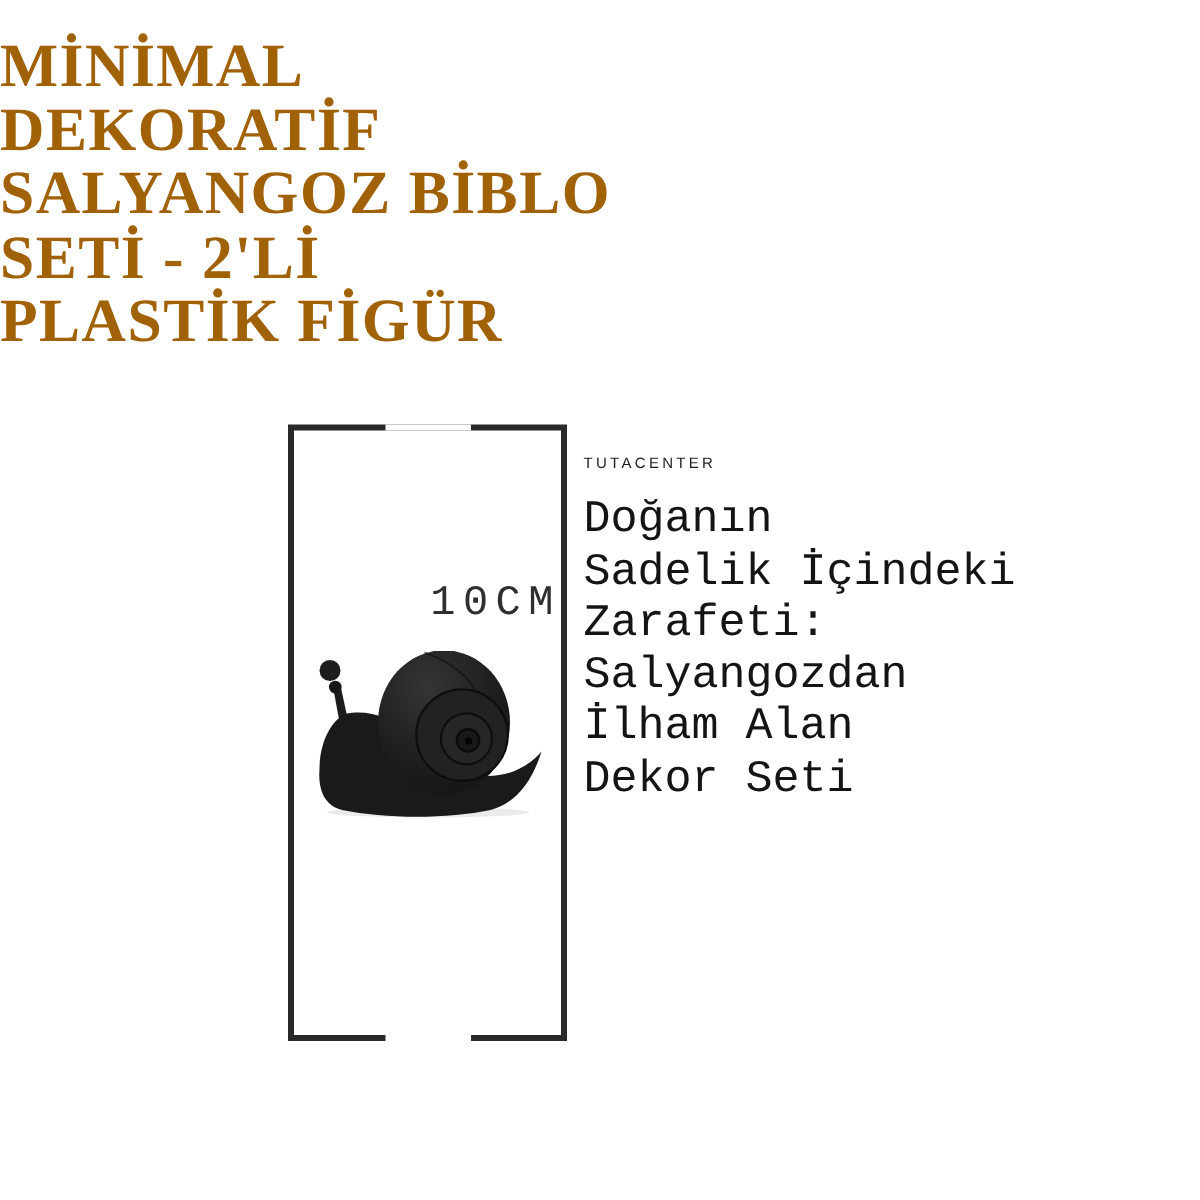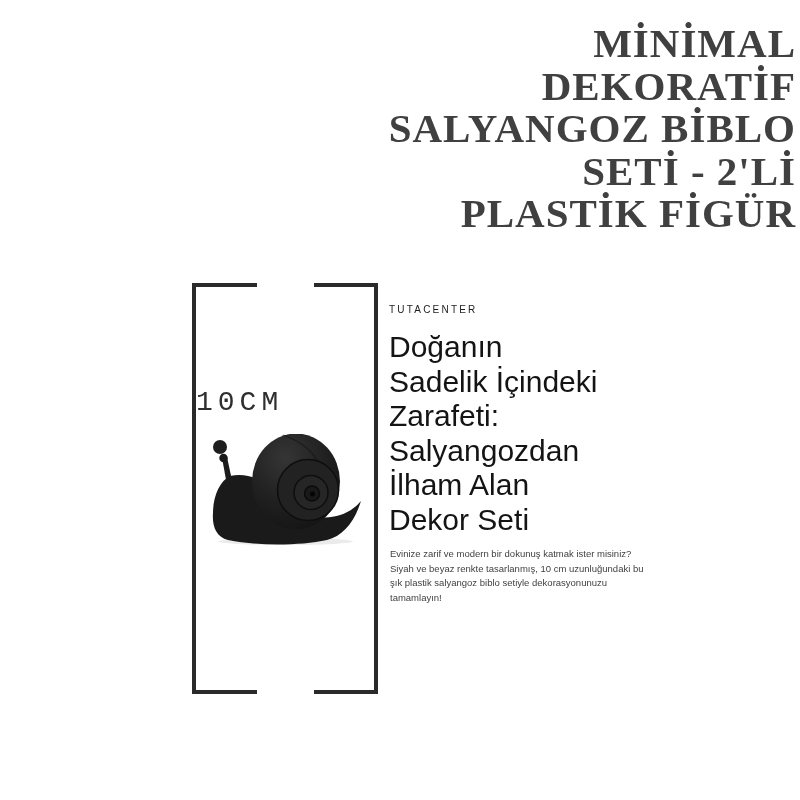--- a/index.html
+++ b/index.html
@@ -1,39 +1,39 @@
 <!DOCTYPE html>
 <html><head>
 <meta charset="utf-8">
 <style>
   html,body{margin:0;padding:0;background:#ffffff;}
   .page{position:relative;width:800px;height:800px;background:#ffffff;overflow:hidden;
         font-family:"Liberation Sans",sans-serif;}
 
   
-  .hero-title{position:absolute;top:22px;left:0;width:796px;margin:0;text-align:right;
+  .hero-title{position:absolute;top:22px;left:0;width:796px;margin:0;text-align:left;
               font-family:"Liberation Serif",serif;font-weight:700;font-size:41px;
-              line-height:42.5px;letter-spacing:1px;color:#404040;white-space:pre-line;}
+              line-height:42.5px;letter-spacing:1px;color:#a16207;white-space:pre-line;}
 
   
   .frame{position:absolute;left:192px;top:283px;width:186px;height:411px;
          border:4px solid #2a2a2a;box-sizing:border-box;background:#ffffff;}
   .frame-gap{position:absolute;left:61px;width:57px;height:4px;background:#ffffff;}
   .frame-gap.top{top:-4px;}
   .frame-gap.bottom{bottom:-4px;}
-  .size-label{position:absolute;top:100px;left:0;width:100%;text-align:left;
+  .size-label{position:absolute;top:100px;left:0;width:100%;text-align:right;
               font-family:"Liberation Mono",monospace;font-size:28px;font-weight:400;
               letter-spacing:5px;color:#2f2f2f;}
   .snail{position:absolute;left:12px;top:147px;}
 
   
   .brand{position:absolute;left:389px;top:304px;font-size:10px;font-weight:400;
          letter-spacing:2.2px;color:#1d1d1d;}
   .product-heading{position:absolute;left:389px;top:330px;margin:0;
-                   font-family:Liberation Sans, sans-serif;font-weight:400;font-size:30px;
+                   font-family:Liberation Mono, monospace;font-weight:400;font-size:30px;
                    line-height:34.5px;color:#141414;white-space:pre-line;}
   .body-par{position:absolute;left:390px;margin:0;font-size:9.5px;line-height:14.6px;
             color:#3f3f3f;white-space:pre;}
   .body-par.p1{top:547px;}
   .body-par.p2{top:605px;}
 </style>
 </head>
 <body>
 
 <div class="page">
@@ -82,18 +82,14 @@
 
   <div class="brand">TUTACENTER</div>
 
   <h2 class="product-heading">Doğanın
 Sadelik İçindeki
 Zarafeti:
 Salyangozdan
 İlham Alan
 Dekor Seti</h2>
 
-  <p class="body-par p1">Evinize zarif ve modern bir dokunuş katmak ister misiniz?
-Siyah ve beyaz renkte tasarlanmış, 10 cm uzunluğundaki bu
-şık plastik salyangoz biblo setiyle dekorasyonunuzu
-tamamlayın!</p>
 
 </div>
 
 </body></html>

